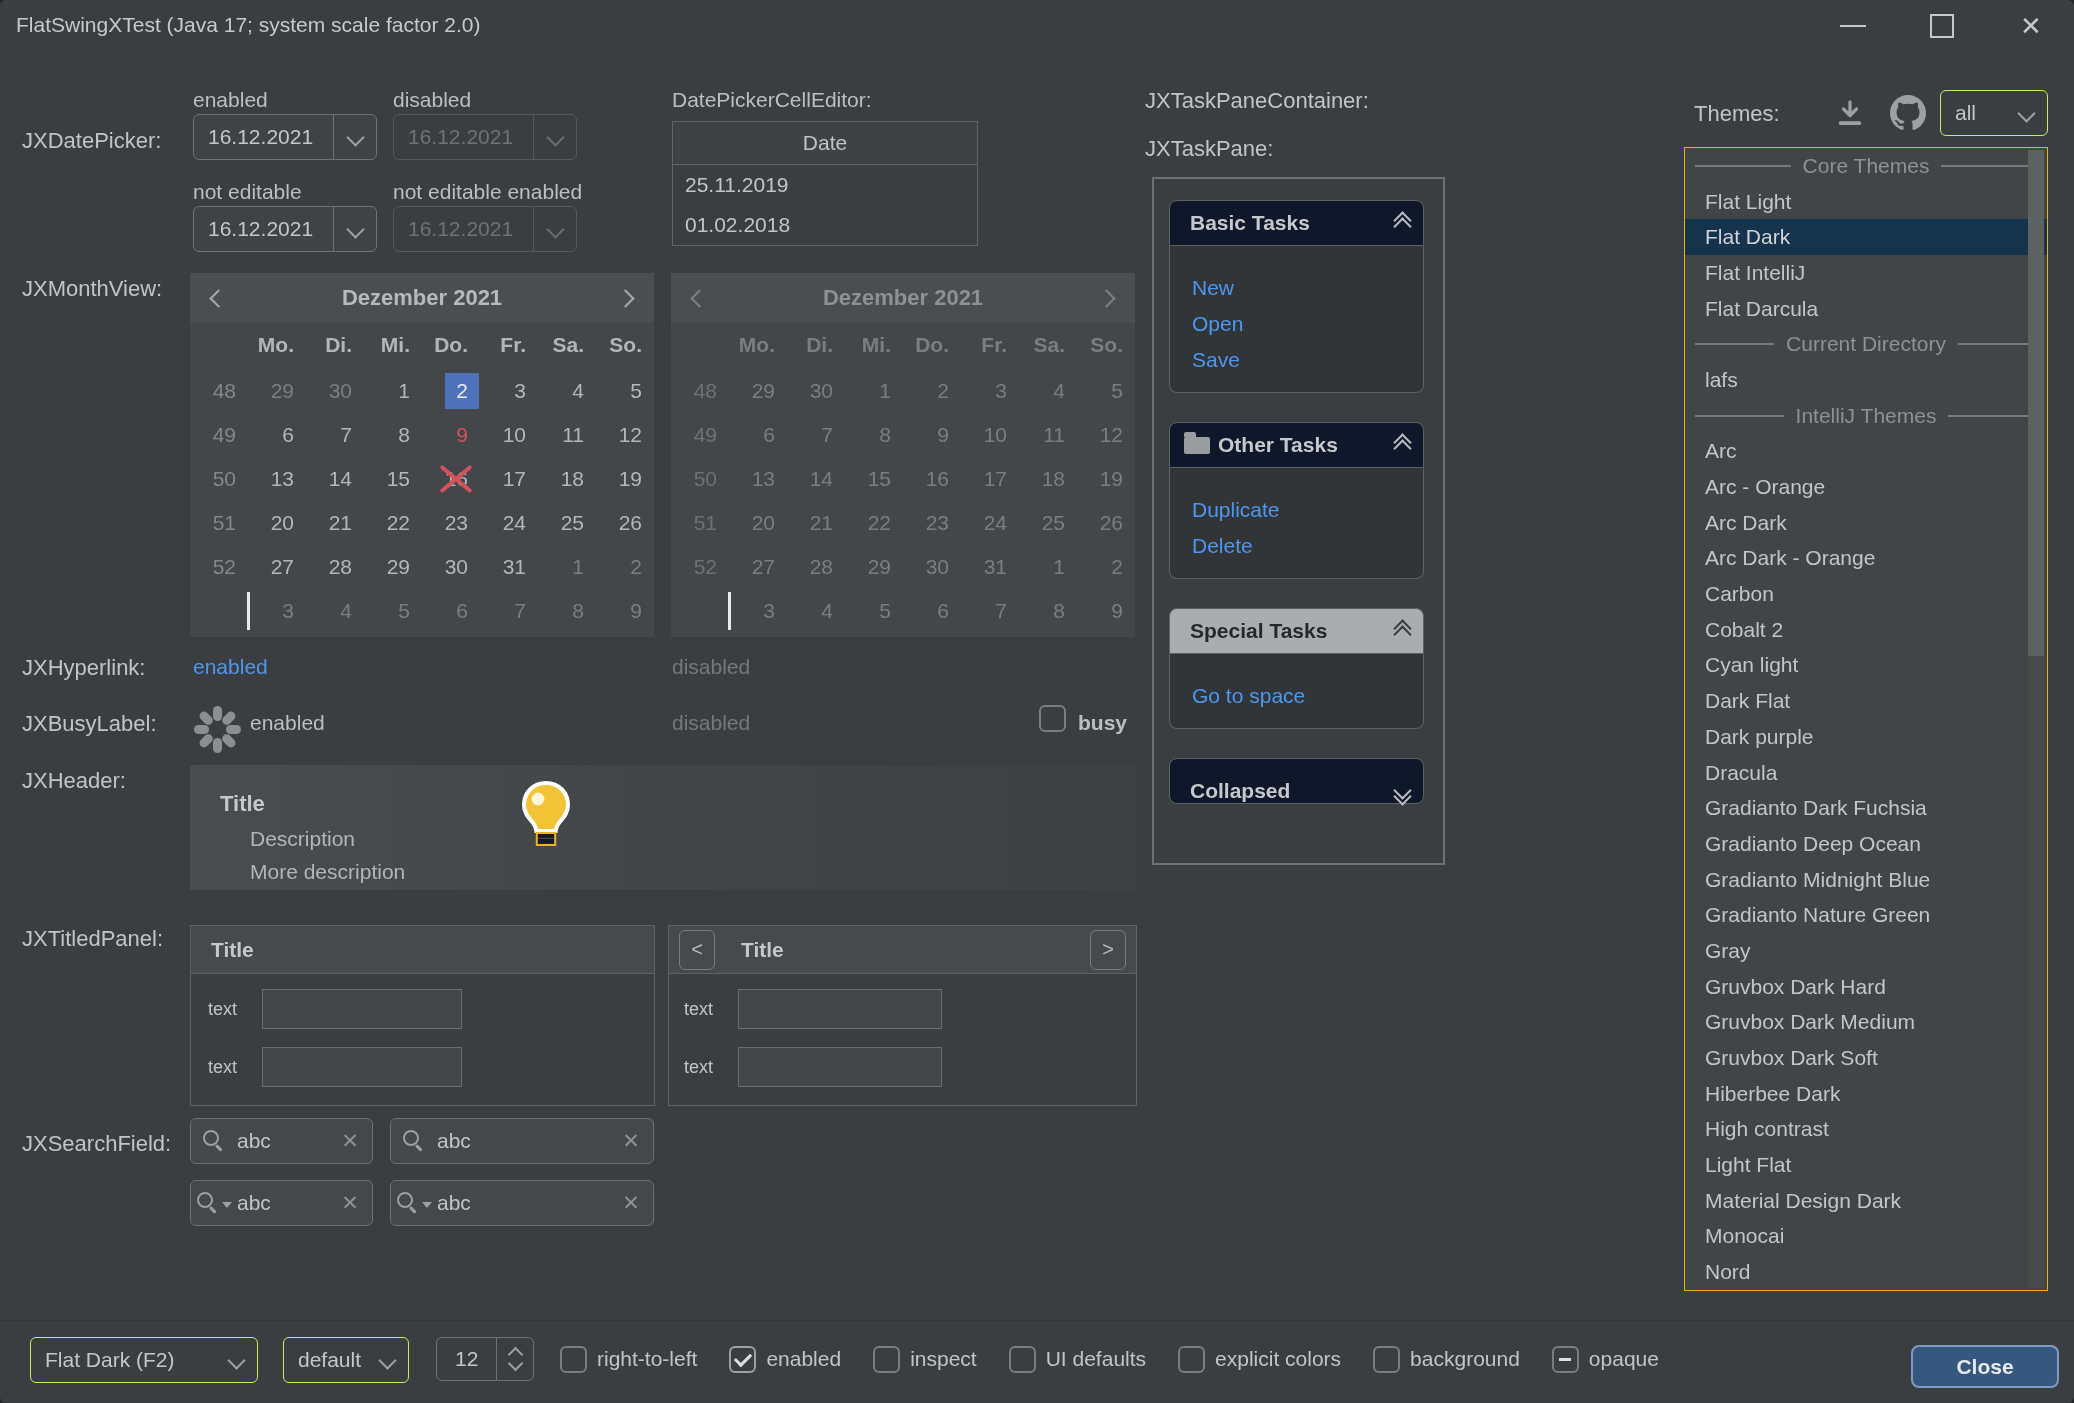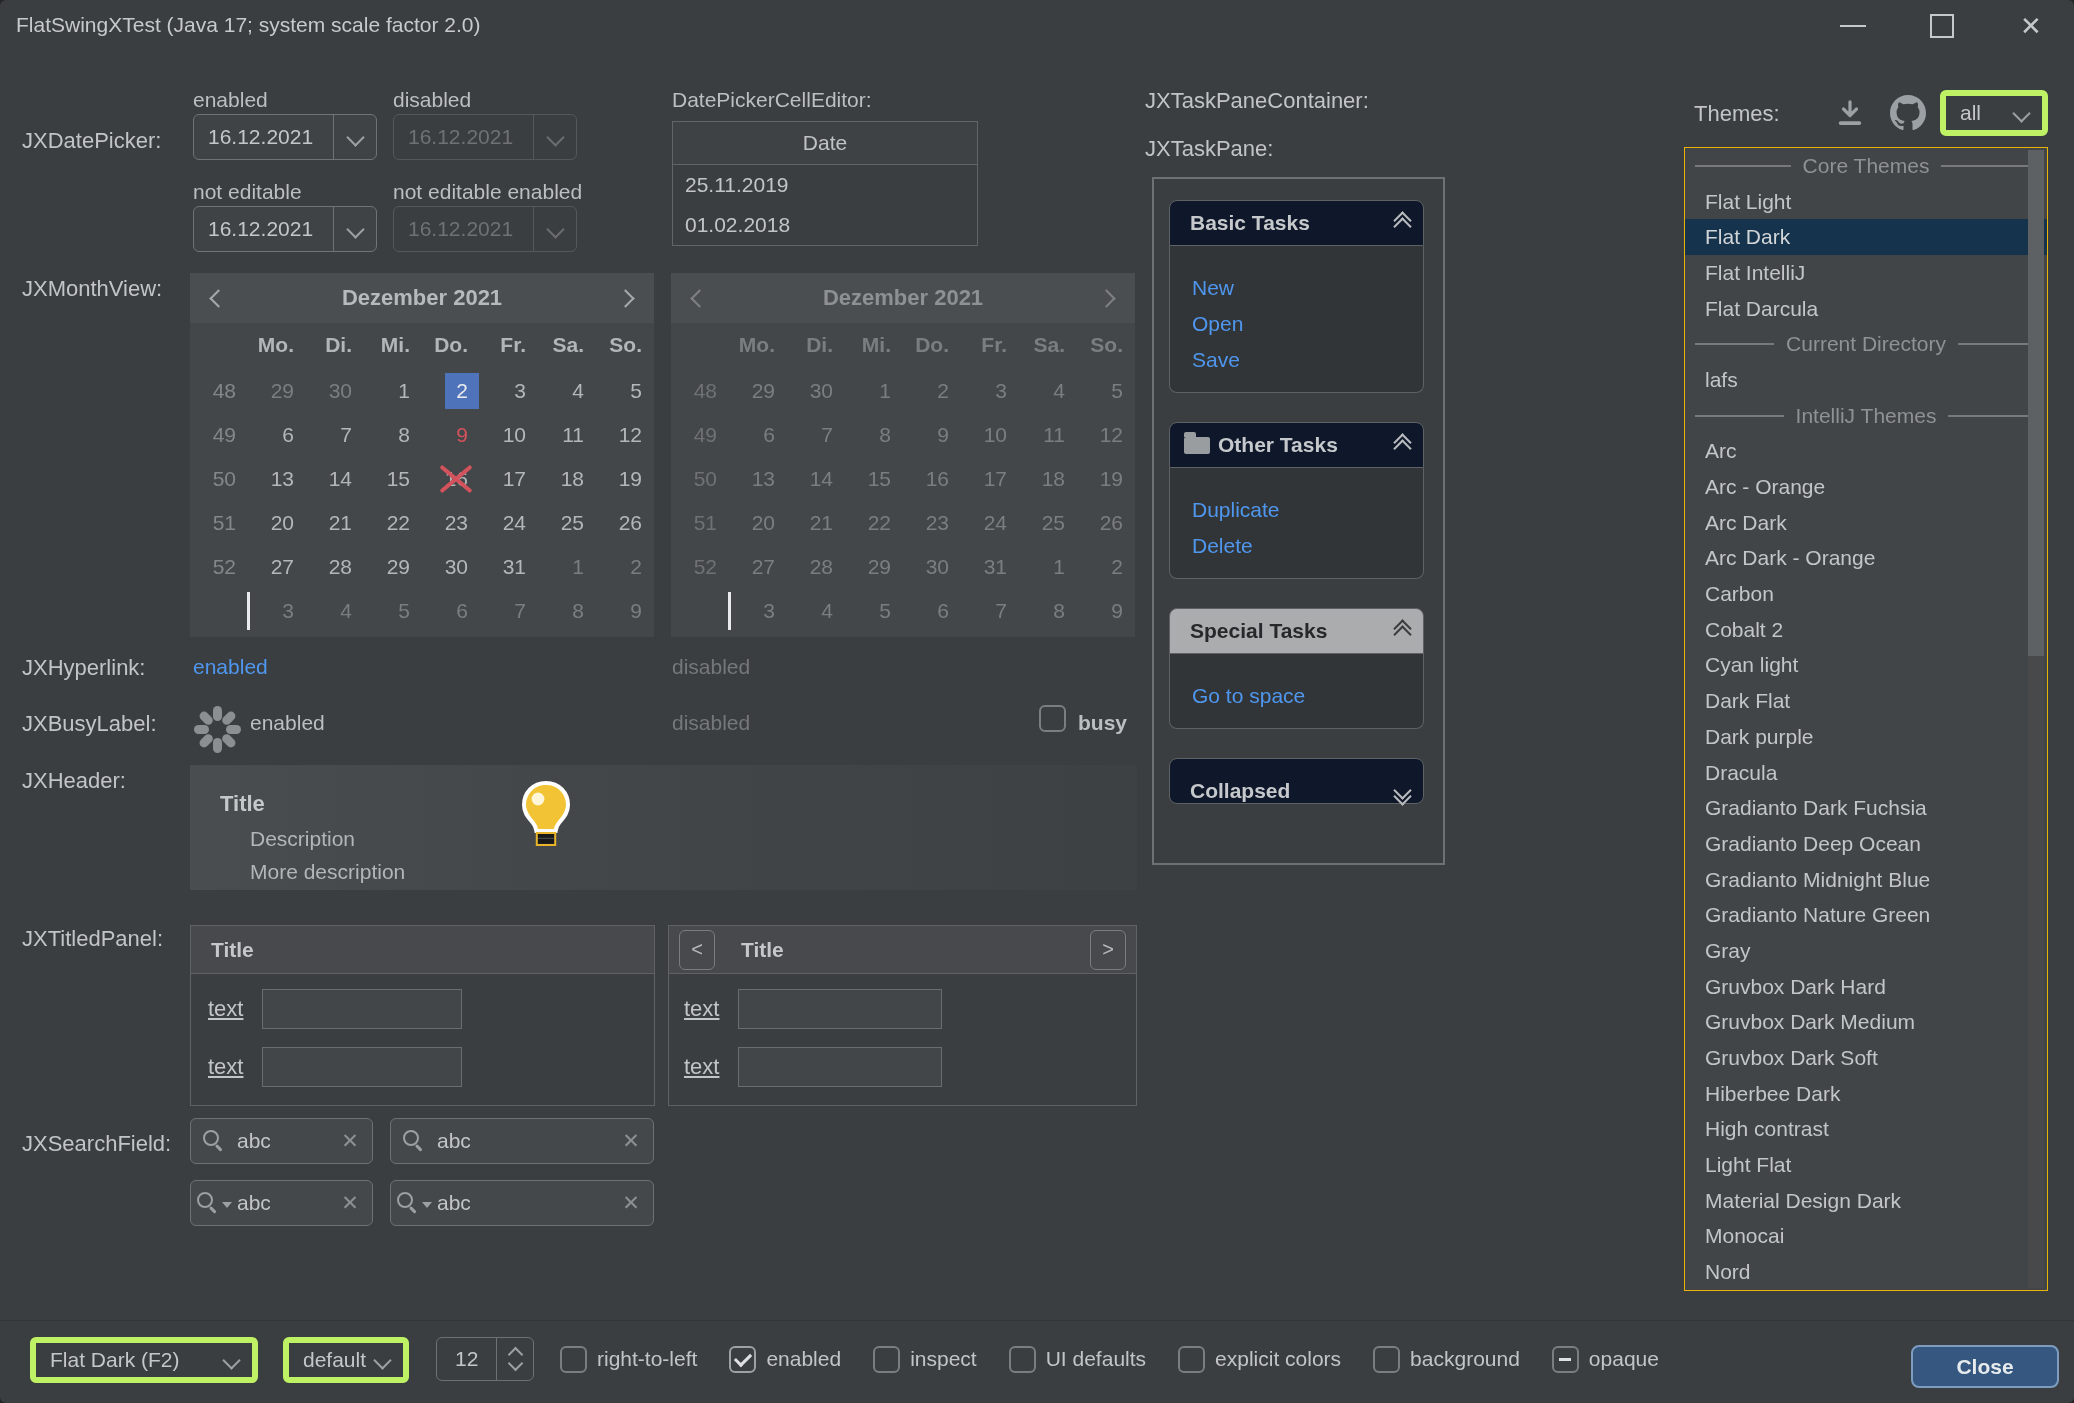--- a/index.html
+++ b/index.html
@@ -67,21 +67,21 @@
   .jxheader{position:absolute;left:190px;top:765px;width:947px;height:125px;background:linear-gradient(90deg,#4a4d50 0%,#434649 45%,#3e4144 100%);}
   .jxh-title{position:absolute;left:30px;top:26px;font-size:22px;font-weight:bold;color:#c5c8ca;}
   .jxh-desc{position:absolute;left:60px;top:62px;font-size:21px;color:#b3b6b8;}
   .jxh-more{position:absolute;left:60px;top:95px;font-size:21px;color:#b3b6b8;}
   
   .tpanel{position:absolute;top:925px;height:181px;border:1px solid #5f6265;box-sizing:border-box;}
   .tp-title{height:48px;background:#47494c;border-bottom:1px solid #5f6265;display:flex;align-items:center;padding:0 10px;box-sizing:border-box;}
   .tp-title .t{font-size:21px;font-weight:bold;color:#c5c8ca;}
   .tp-btn{width:36px;height:40px;border:1px solid #7a7d80;border-radius:6px;display:flex;align-items:center;justify-content:center;font-size:20px;color:#b7babc;box-sizing:border-box;}
   .tp-row{position:absolute;display:flex;align-items:center;}
-  .tp-row .lbl{font-size:22px;color:#c2c5c7;width:54px;text-decoration:underline;}
+  .tp-row .lbl{font-size:18px;color:#c2c5c7;width:54px;}
   .tp-input{width:200px;height:40px;background:#434649;border:1px solid #6a6d70;box-sizing:border-box;}
   
   .sfield{position:absolute;height:46px;border:1px solid #6e7174;border-radius:6px;background:#45484a;display:flex;align-items:center;box-sizing:border-box;}
   .sfield .icon-zone{width:46px;display:flex;align-items:center;justify-content:center;}
   .sfield .txt{flex:1;font-size:21px;color:#c2c5c7;}
   .sfield .clear{width:44px;text-align:center;font-size:21px;color:#8d9093;}
   .mag{position:relative;width:22px;height:22px;flex:none;}
   .mag::before{content:'';position:absolute;left:0;top:0;width:12px;height:12px;border:2.5px solid #9aa0a3;border-radius:50%;}
   .mag::after{content:'';position:absolute;left:14px;top:14px;width:8px;height:2.5px;background:#9aa0a3;transform:rotate(45deg);transform-origin:0 0;border-radius:2px;}
   .tri{width:0;height:0;border-left:5px solid transparent;border-right:5px solid transparent;border-top:6px solid #9aa0a3;margin-left:3px;margin-top:4px;}
@@ -93,21 +93,21 @@
   .pane-header .dblchev{position:absolute;right:14px;}
   .pane.collapsed .pane-header{border-radius:8px;align-items:flex-end;}
   .pane.special .pane-header{background:#aaacae;}
   .pane.special .ptitle{color:#26282a;}
   .pane.special .dblchev{color:#3a3c3e;}
   .pane-body{background:#323537;border:1px solid #5f6265;border-top:none;border-radius:0 0 8px 8px;padding:24px 0 14px 22px;box-sizing:border-box;}
   .pane-body .link{display:block;line-height:36px;}
   .folder{position:relative;width:26px;height:17px;background:#9a9da0;border-radius:2px;flex:none;}
   .folder::before{content:'';position:absolute;left:0;top:-5px;width:12px;height:5px;background:#9a9da0;border-radius:2px 2px 0 0;}
   
-  .combo{position:absolute;height:46px;border:6px solid #bef264;border-radius:6px;display:flex;align-items:center;box-sizing:border-box;}
+  .combo{position:absolute;height:46px;border:1px solid #bef264;border-radius:6px;display:flex;align-items:center;box-sizing:border-box;}
   .combo .cv{flex:1;padding-left:14px;font-size:21px;color:#c4c7c9;white-space:nowrap;}
   .combo .chev{color:#9da0a3;margin-right:14px;flex:none;}
   .theme-list{position:absolute;left:1684px;top:147px;width:364px;height:1144px;border:1px solid #eab308;background:#424548;box-sizing:border-box;overflow:hidden;}
   .titem{height:35.7px;display:flex;align-items:center;padding-left:20px;font-size:21px;color:#c3c6c8;box-sizing:border-box;}
   .titem.selected{background:#15334c;color:#d2d5d7;}
   .tsep{height:35.7px;display:flex;align-items:center;padding:0 10px;box-sizing:border-box;color:#8f9294;font-size:21px;}
   .tsep .line{flex:1;height:0;border-top:2px solid #77797c;}
   .tsep .sl{margin:0 12px;white-space:nowrap;}
   .vscroll-track{position:absolute;right:3px;top:2px;bottom:2px;width:16px;background:#47494b;}
   .vscroll-thumb{position:absolute;left:0;top:0;width:16px;height:506px;background:#5d6164;}

